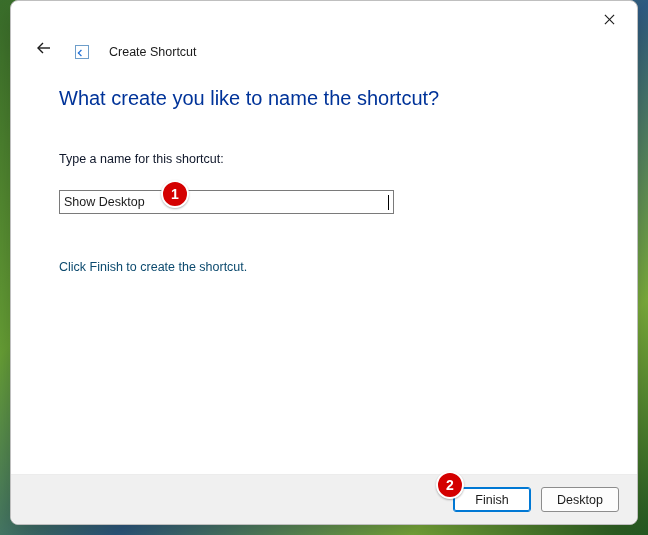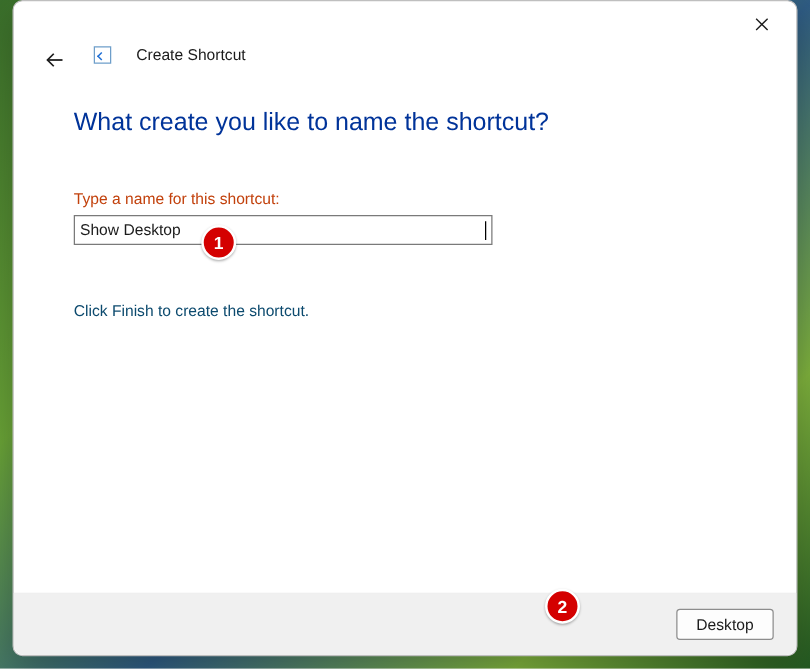--- a/index.html
+++ b/index.html
@@ -29,21 +29,21 @@
   .close-btn {
     width: 44px; height: 28px;
     display: flex; align-items: center; justify-content: center;
     border-radius: 4px;
     cursor: pointer;
   }
   .close-btn svg { width: 11px; height: 11px; stroke: #1b1b1b; stroke-width: 1.2; }
 
   .header-row {
     display: flex;
-    align-items: flex-start;
+    align-items: flex-end;
     padding: 2px 0 0 22px;
     gap: 12px;
   }
   .back-btn {
     width: 22px; height: 22px;
     display: flex; align-items: center; justify-content: center;
     cursor: pointer;
     margin-right: 8px;
   }
   .back-btn svg { width: 16px; height: 16px; stroke: #1b1b1b; stroke-width: 1.4; fill: none; }
@@ -76,22 +76,22 @@
 
   .page-heading {
     color: #003399;
     font-size: 20px;
     font-weight: 400;
     margin-bottom: 42px;
   }
 
   .field-label {
     font-size: 12.5px;
-    color: #c2410c;
-    margin-bottom: 6px;
+    color: #0f172a;
+    margin-bottom: 24px;
     display: block;
   }
 
   .input-wrap {
     position: relative;
     height: 24px;
     width: 335px;
     border: 1px solid #7a7a7a;
     display: flex; align-items: center;
     padding: 0 4px;
@@ -194,20 +194,21 @@
       <label class="field-label">Type a name for this shortcut:</label>
       <div class="input-wrap">
         <input class="name-input" type="text" value="Show Desktop" style="">
         <span class="caret"></span>
       </div>
 
       <div class="instruction">Click Finish to create the shortcut.</div>
     </div>
 
     <div class="footer">
+      <button class="btn primary">Finish</button>
       <button class="btn">Desktop</button>
     </div>
 
     <div class="badge badge-1">1</div>
     <div class="badge badge-2">2</div>
 
   </div>
 </div>
 
 </body></html>

